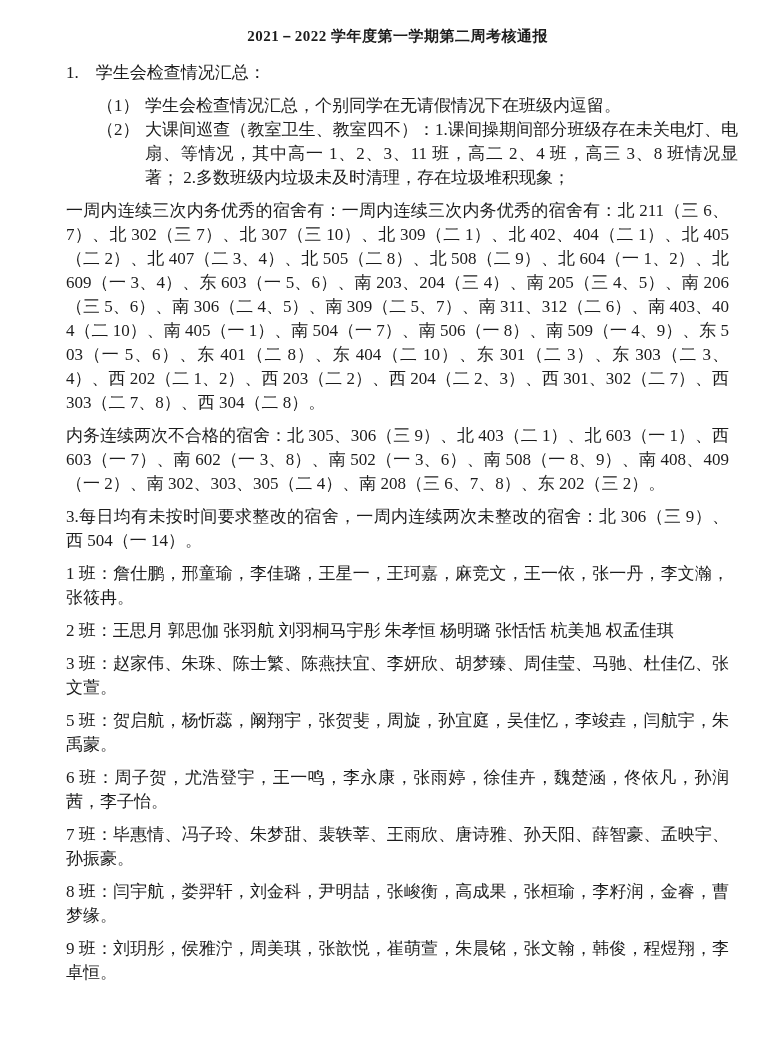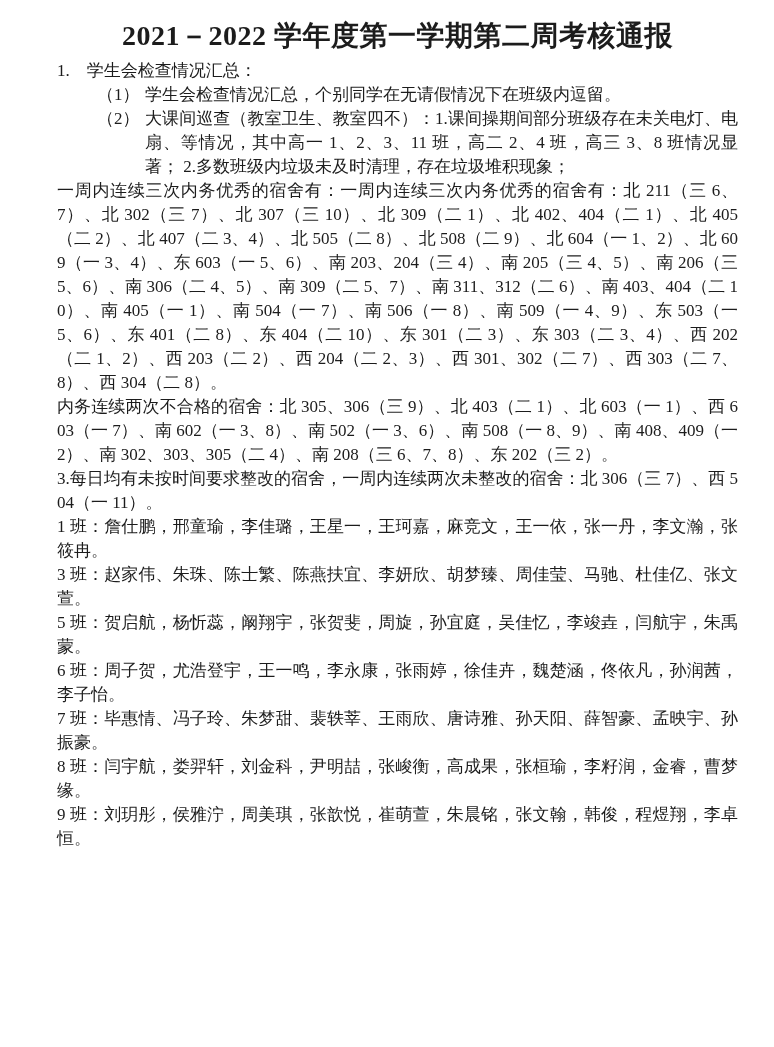--- a/index.html
+++ b/index.html
@@ -15,29 +15,29 @@
     background: #ffffff;
     color: #1c1c1c;
     padding: 20px 36px 8px 57px;
     overflow: hidden;
     font-family: "Liberation Serif", "DejaVu Serif", serif;
     font-size: 17px;
     line-height: 24px;
   }
   .doc-title {
     margin: 0 0 7px 0;
-    font-size: 28px;
+    font-size: 15px;
     line-height: 32px;
     font-weight: bold;
     text-align: center;
     white-space: pre-wrap;
     letter-spacing: 0.5px;
   }
   .para {
-    margin: 0;
+    margin: 9px;
     text-align: justify;
     white-space: pre-wrap;
     word-break: break-all;
   }
   .sub-item {
     display: flex;
     margin-left: 40px;
   }
   .sub-label {
     flex: 0 0 48px;
@@ -67,25 +67,26 @@
   <div class="sub-item">
     <span class="sub-label">（2）</span>
     <span class="sub-text">大课间巡查（教室卫生、教室四不）：1.课间操期间部分班级存在未关电灯、电扇、等情况，其中高一 1、2、3、11 班，高二 2、4 班，高三 3、8 班情况显著； 2.多数班级内垃圾未及时清理，存在垃圾堆积现象；</span>
   </div>
 
 
   <p class="para">一周内连续三次内务优秀的宿舍有：一周内连续三次内务优秀的宿舍有：北 211（三 6、7）、北 302（三 7）、北 307（三 10）、北 309（二 1）、北 402、404（二 1）、北 405（二 2）、北 407（二 3、4）、北 505（二 8）、北 508（二 9）、北 604（一 1、2）、北 609（一 3、4）、东 603（一 5、6）、南 203、204（三 4）、南 205（三 4、5）、南 206（三 5、6）、南 306（二 4、5）、南 309（二 5、7）、南 311、312（二 6）、南 403、404（二 10）、南 405（一 1）、南 504（一 7）、南 506（一 8）、南 509（一 4、9）、东 503（一 5、6）、东 401（二 8）、东 404（二 10）、东 301（二 3）、东 303（二 3、4）、西 202（二 1、2）、西 203（二 2）、西 204（二 2、3）、西 301、302（二 7）、西 303（二 7、8）、西 304（二 8）。</p>
 
   <p class="para">内务连续两次不合格的宿舍：北 305、306（三 9）、北 403（二 1）、北 603（一 1）、西 603（一 7）、南 602（一 3、8）、南 502（一 3、6）、南 508（一 8、9）、南 408、409（一 2）、南 302、303、305（二 4）、南 208（三 6、7、8）、东 202（三 2）。</p>
 
-  <p class="para">3.每日均有未按时间要求整改的宿舍，一周内连续两次未整改的宿舍：北 306（三 7）、西 504（一 11）。</p>
+  <p class="para">3.每日均有未按时间要求整改的宿舍，一周内连续两次未整改的宿舍：北 306（三 9）、西 504（一 14）。</p>
 
 
   <p class="para">1 班：詹仕鹏，邢童瑜，李佳璐，王星一，王珂嘉，麻竞文，王一依，张一丹，李文瀚，张筱冉。</p>
 
+  <p class="para">2 班：王思月 郭思伽 张羽航 刘羽桐马宇彤 朱孝恒 杨明璐 张恬恬 杭美旭 权孟佳琪</p>
 
   <p class="para">3 班：赵家伟、朱珠、陈士繁、陈燕扶宜、李妍欣、胡梦臻、周佳莹、马驰、杜佳亿、张文萱。</p>
 
 
   <p class="para">5 班：贺启航，杨忻蕊，阚翔宇，张贺斐，周旋，孙宜庭，吴佳忆，李竣垚，闫航宇，朱禹蒙。</p>
 
   <p class="para">6 班：周子贺，尤浩登宇，王一鸣，李永康，张雨婷，徐佳卉，魏楚涵，佟依凡，孙润茜，李子怡。</p>
 
   <p class="para">7 班：毕惠情、冯子玲、朱梦甜、裴轶莘、王雨欣、唐诗雅、孙天阳、薛智豪、孟映宇、孙振豪。</p>
 

